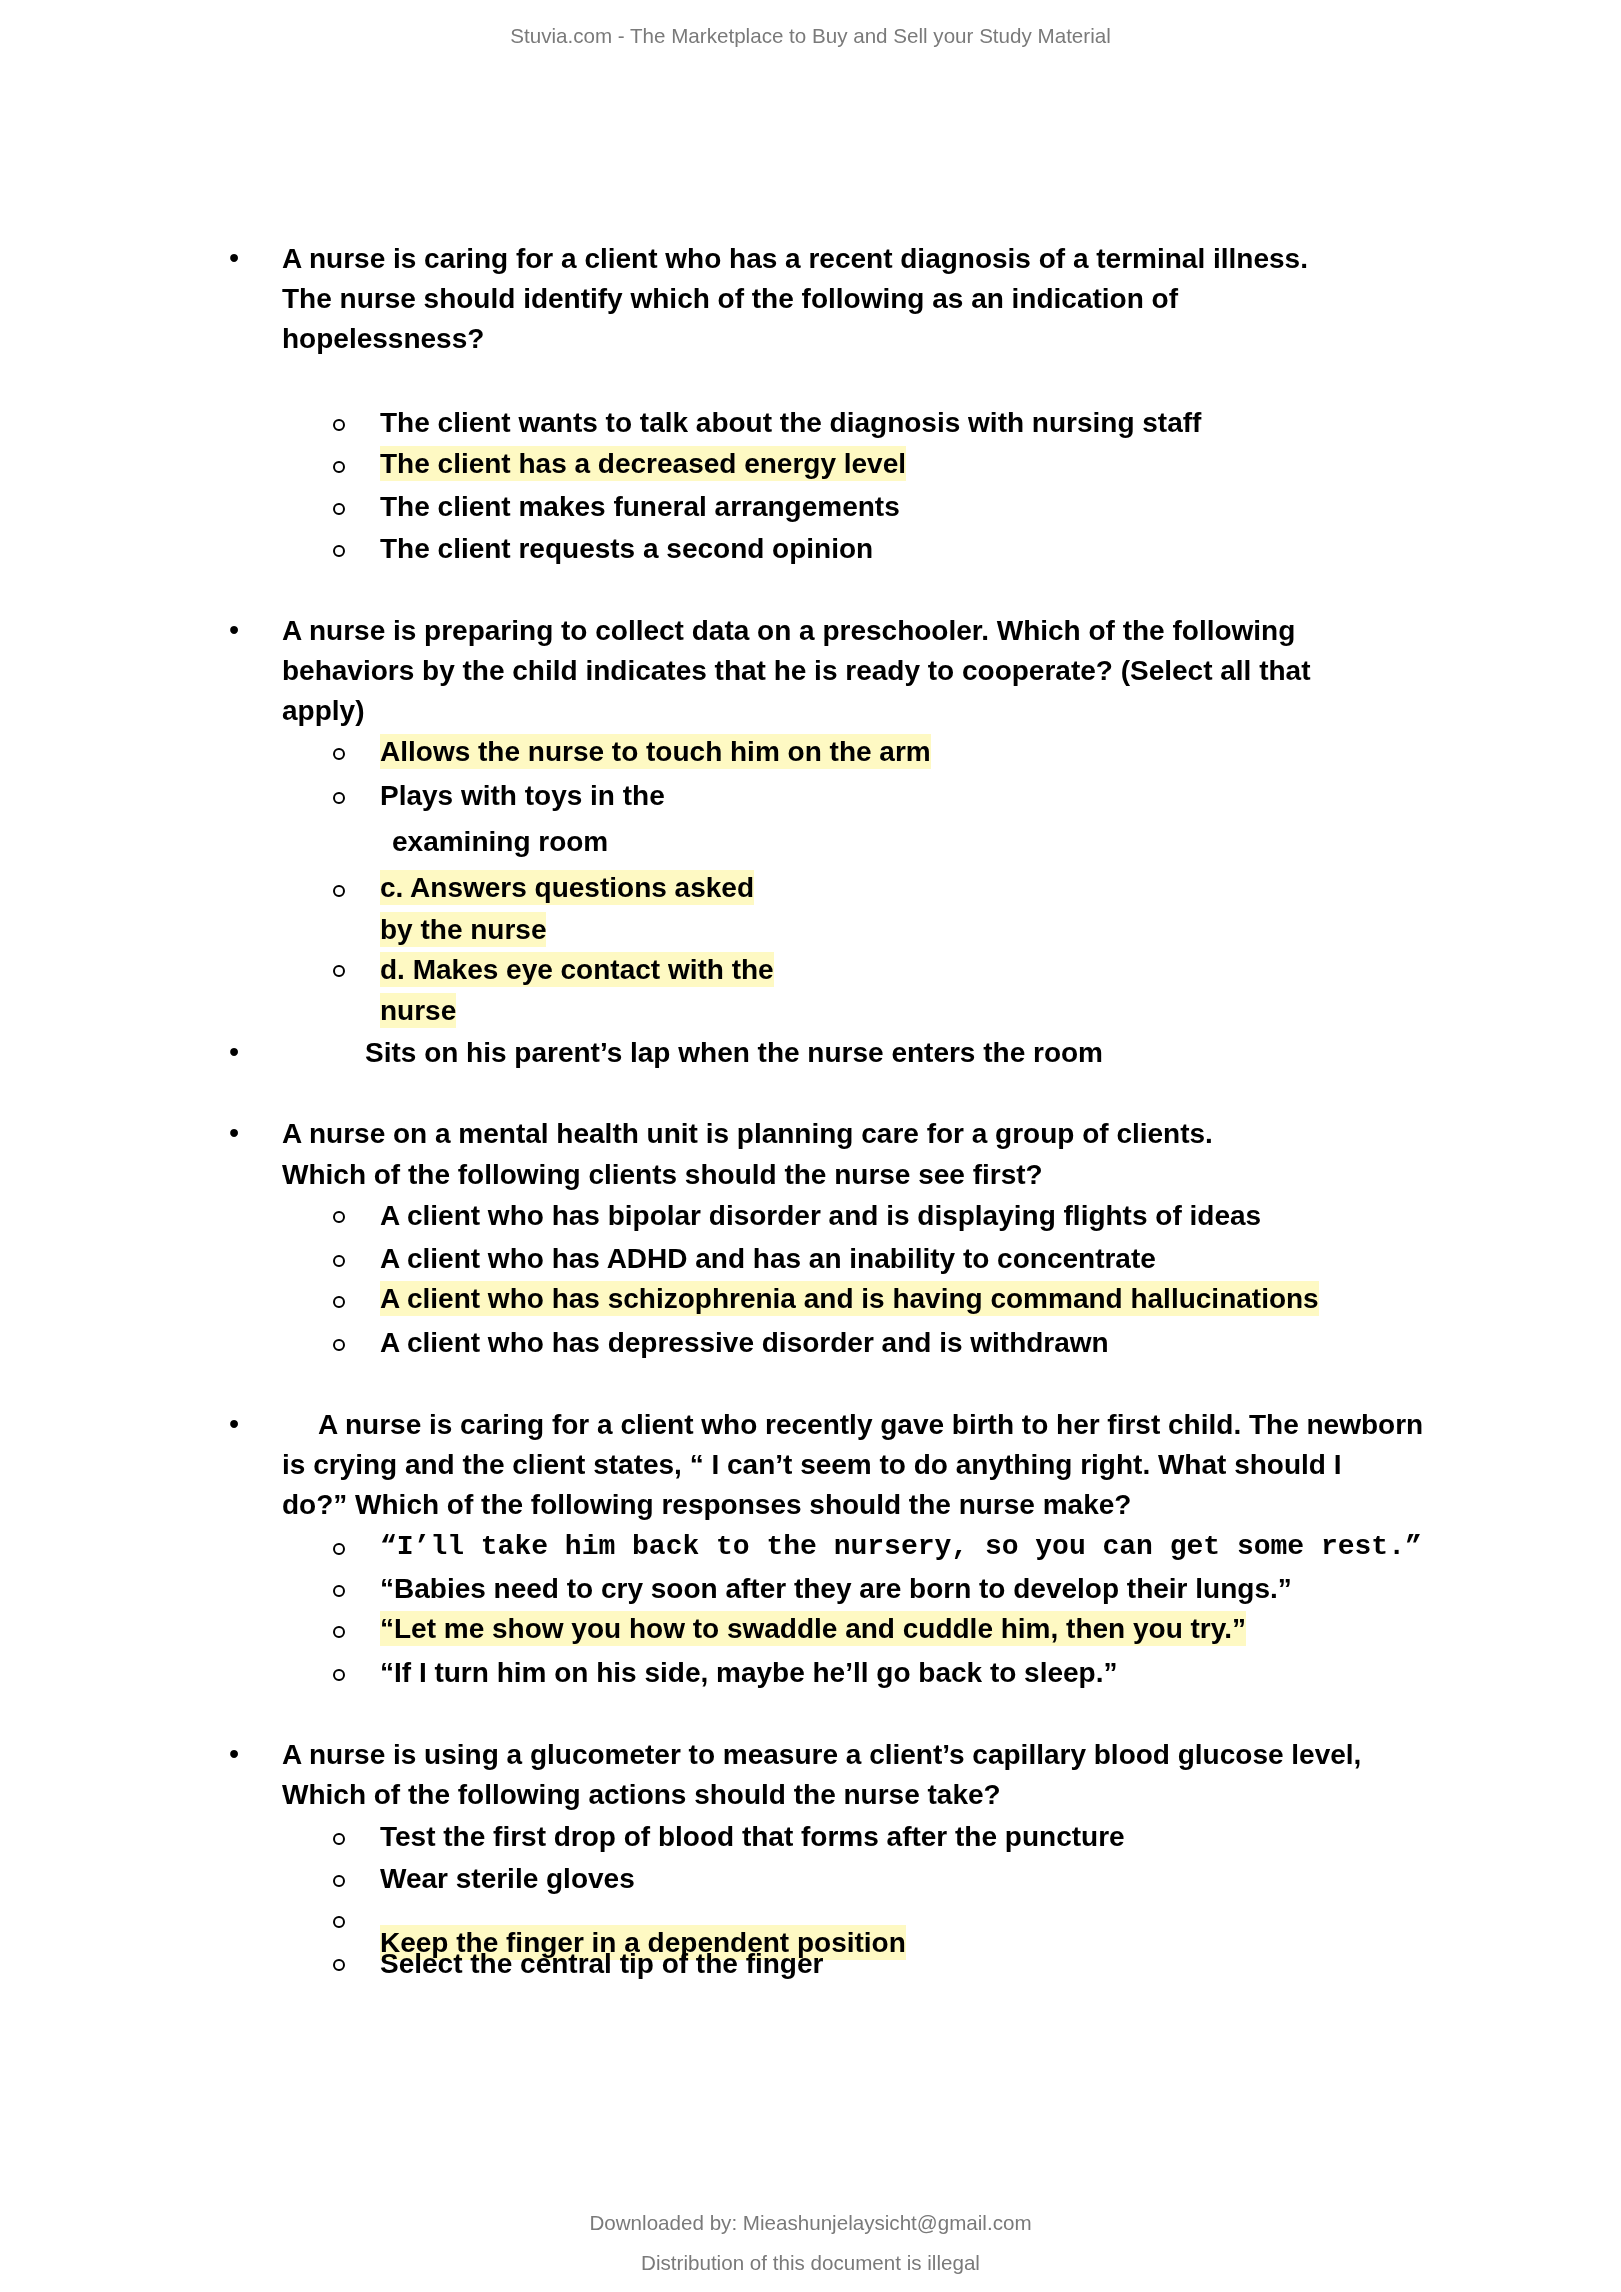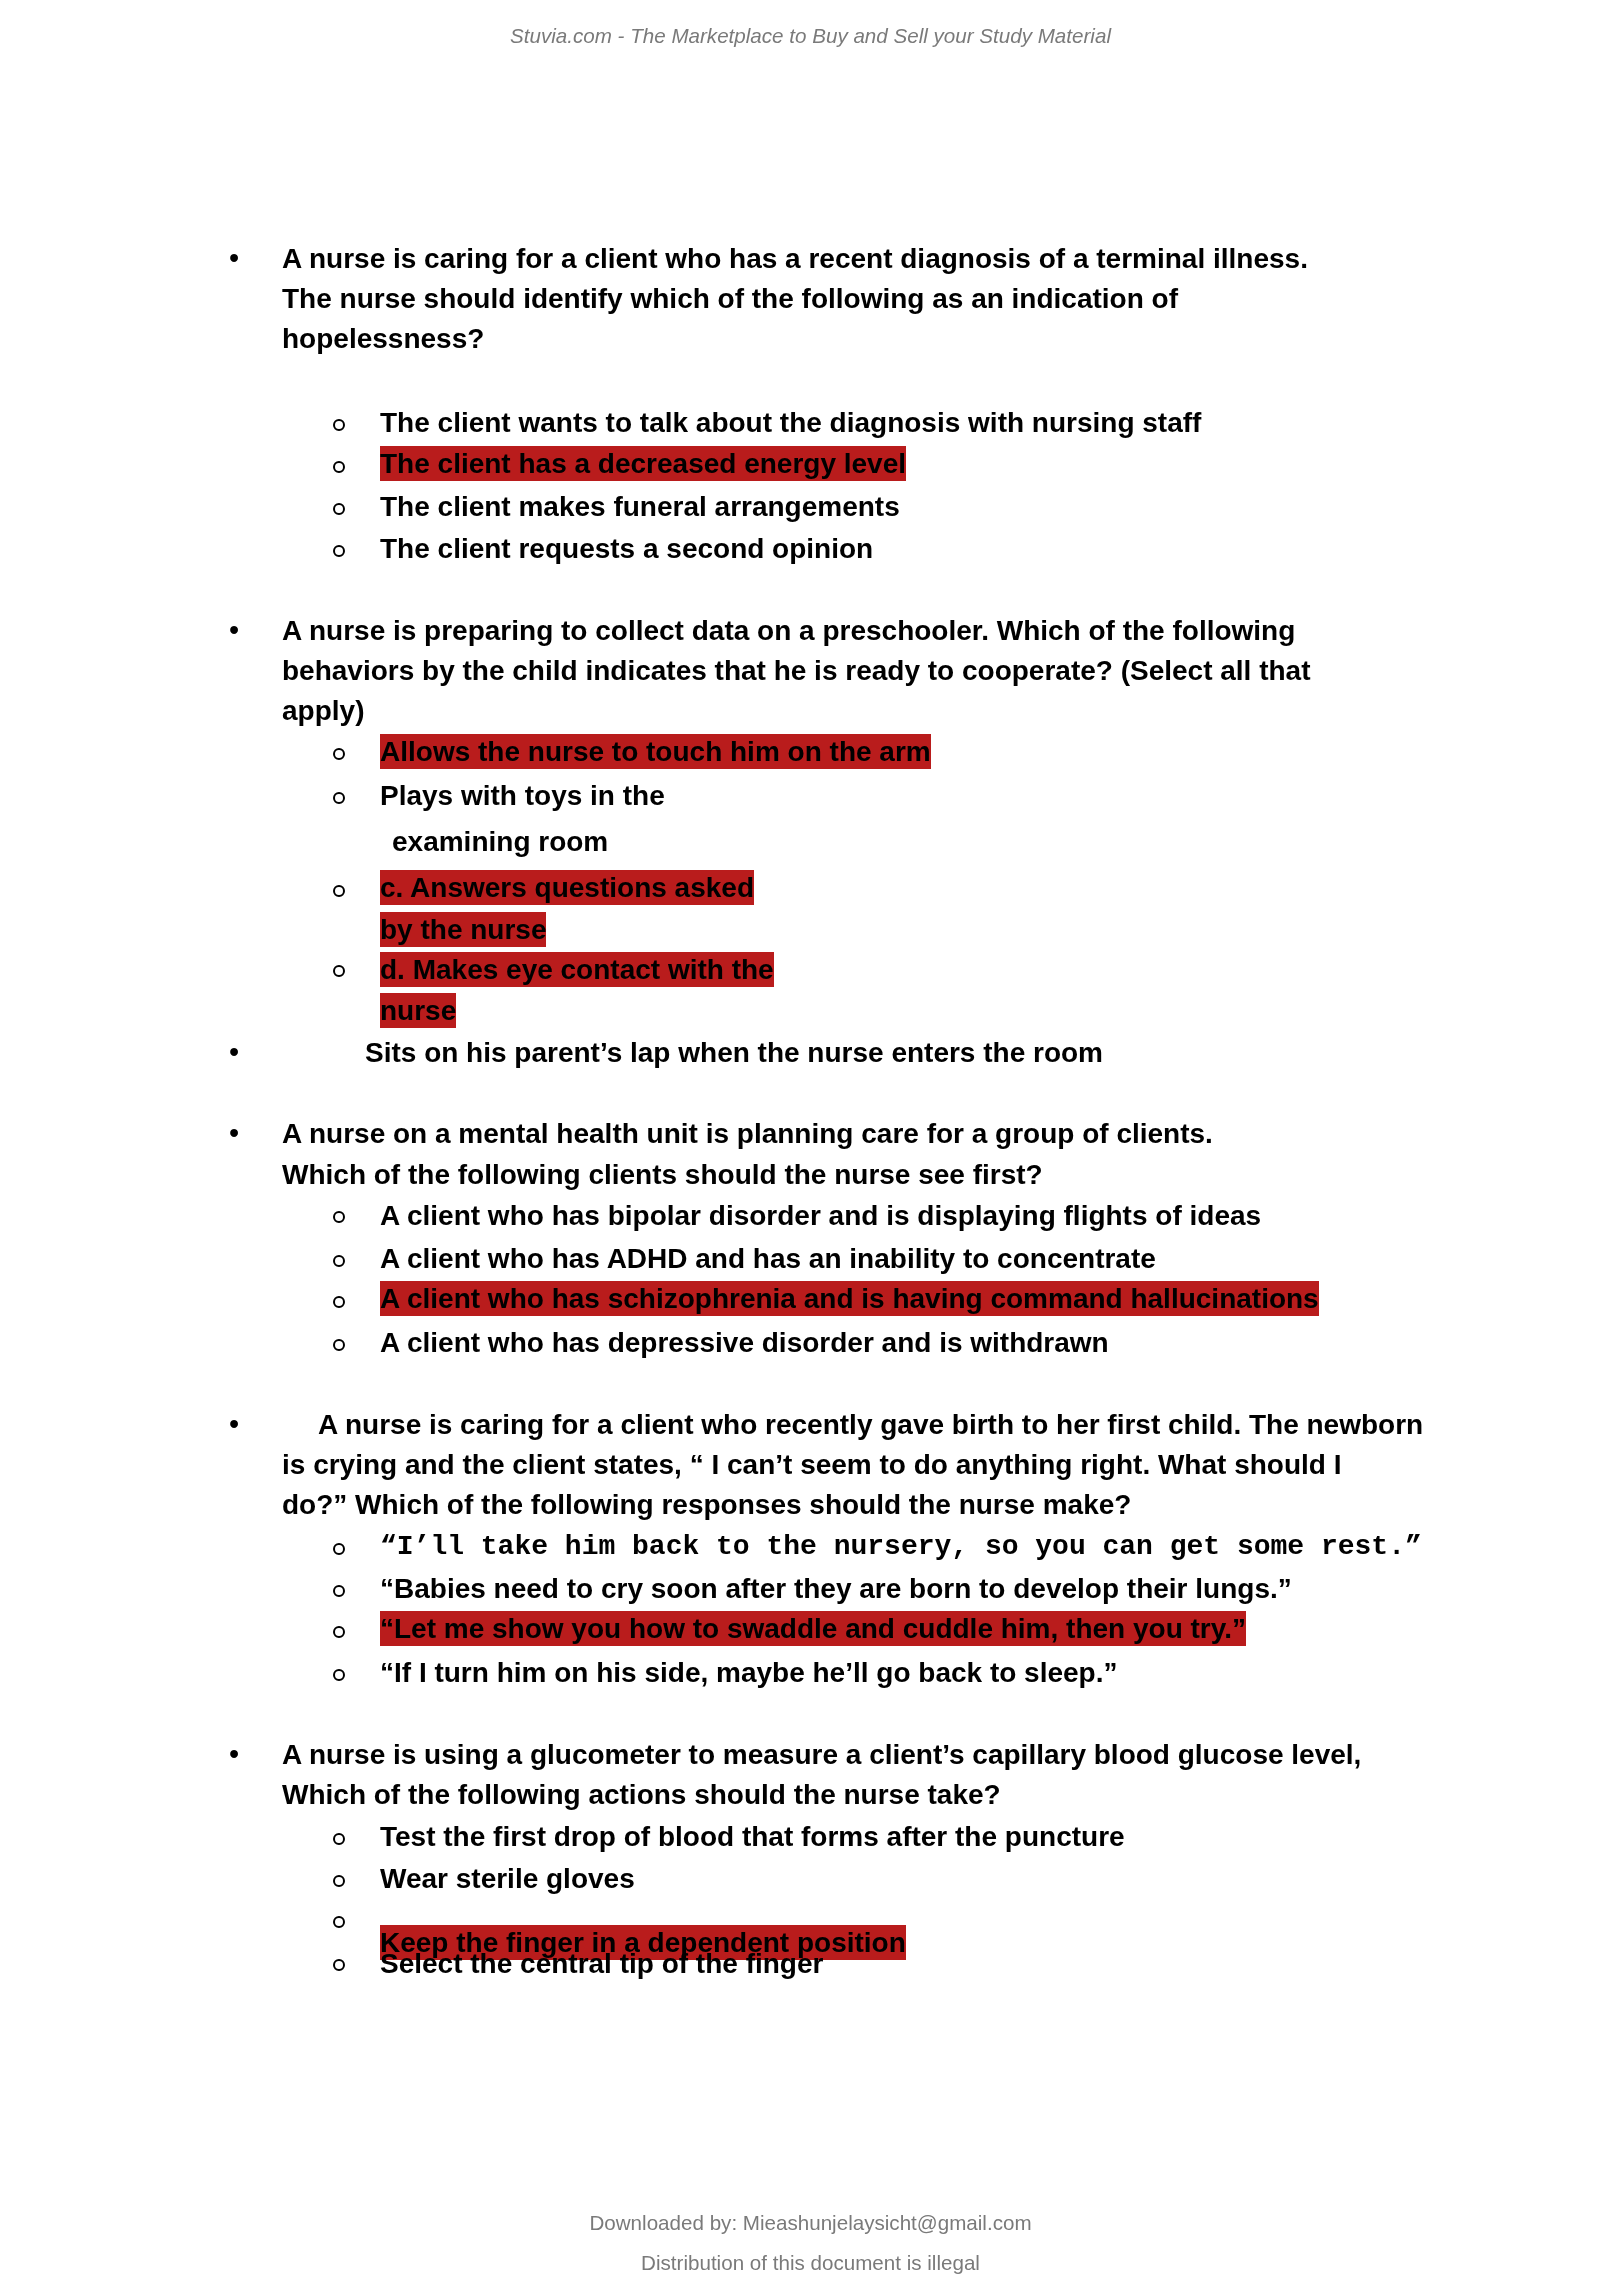--- a/index.html
+++ b/index.html
@@ -1,39 +1,39 @@
 <!DOCTYPE html>
 <html><head>
 <meta charset="utf-8">
 <style>
   html, body { margin: 0; padding: 0; background: #ffffff; }
   body { width: 1621px; height: 2293px; position: relative; overflow: hidden; }
   .page { position: absolute; left: 0; top: 0; width: 1621px; height: 2293px; background: #fff; }
   .header-watermark {
     position: absolute; top: 23.5px; left: 0; width: 1621px; text-align: center;
-    font-family: "Liberation Sans", sans-serif; font-size: 20.6px; color: #7a7a7a; font-style: italic;
+    font-family: "Liberation Sans", sans-serif; font-size: 20.6px; color: #7a7a7a;
   }
   .doc-title {
     position: absolute; top: 190px; left: 0; width: 1621px; text-align: center;
     font-family: "Liberation Sans", sans-serif; font-weight: bold; font-size: 26.5px;
     color: #ff0000; letter-spacing: 0px;
   }
   .line {
     position: absolute; font-family: "Liberation Sans", sans-serif; font-weight: bold;
     font-size: 28px; color: #000; white-space: nowrap; line-height: 35px;
   }
   .bullet {
     position: absolute; font-family: "Liberation Sans", sans-serif; font-size: 29px; color: #000;
     line-height: 35px;
   }
   .sub-bullet {
     position: absolute; width: 11.8px; height: 11.8px; border: 2.9px solid #000; border-radius: 50%;
     box-sizing: border-box;
   }
-  .hl { background: #b91c1c; }
+  .hl { background: #fef9c3; }
   .footer-line {
     position: absolute; left: 0; width: 1621px; text-align: center;
     font-family: "Liberation Sans", sans-serif; font-size: 20.6px; color: #7a7a7a;
   }
 </style>
 </head>
 <body>
 
 <div class="page">
 

